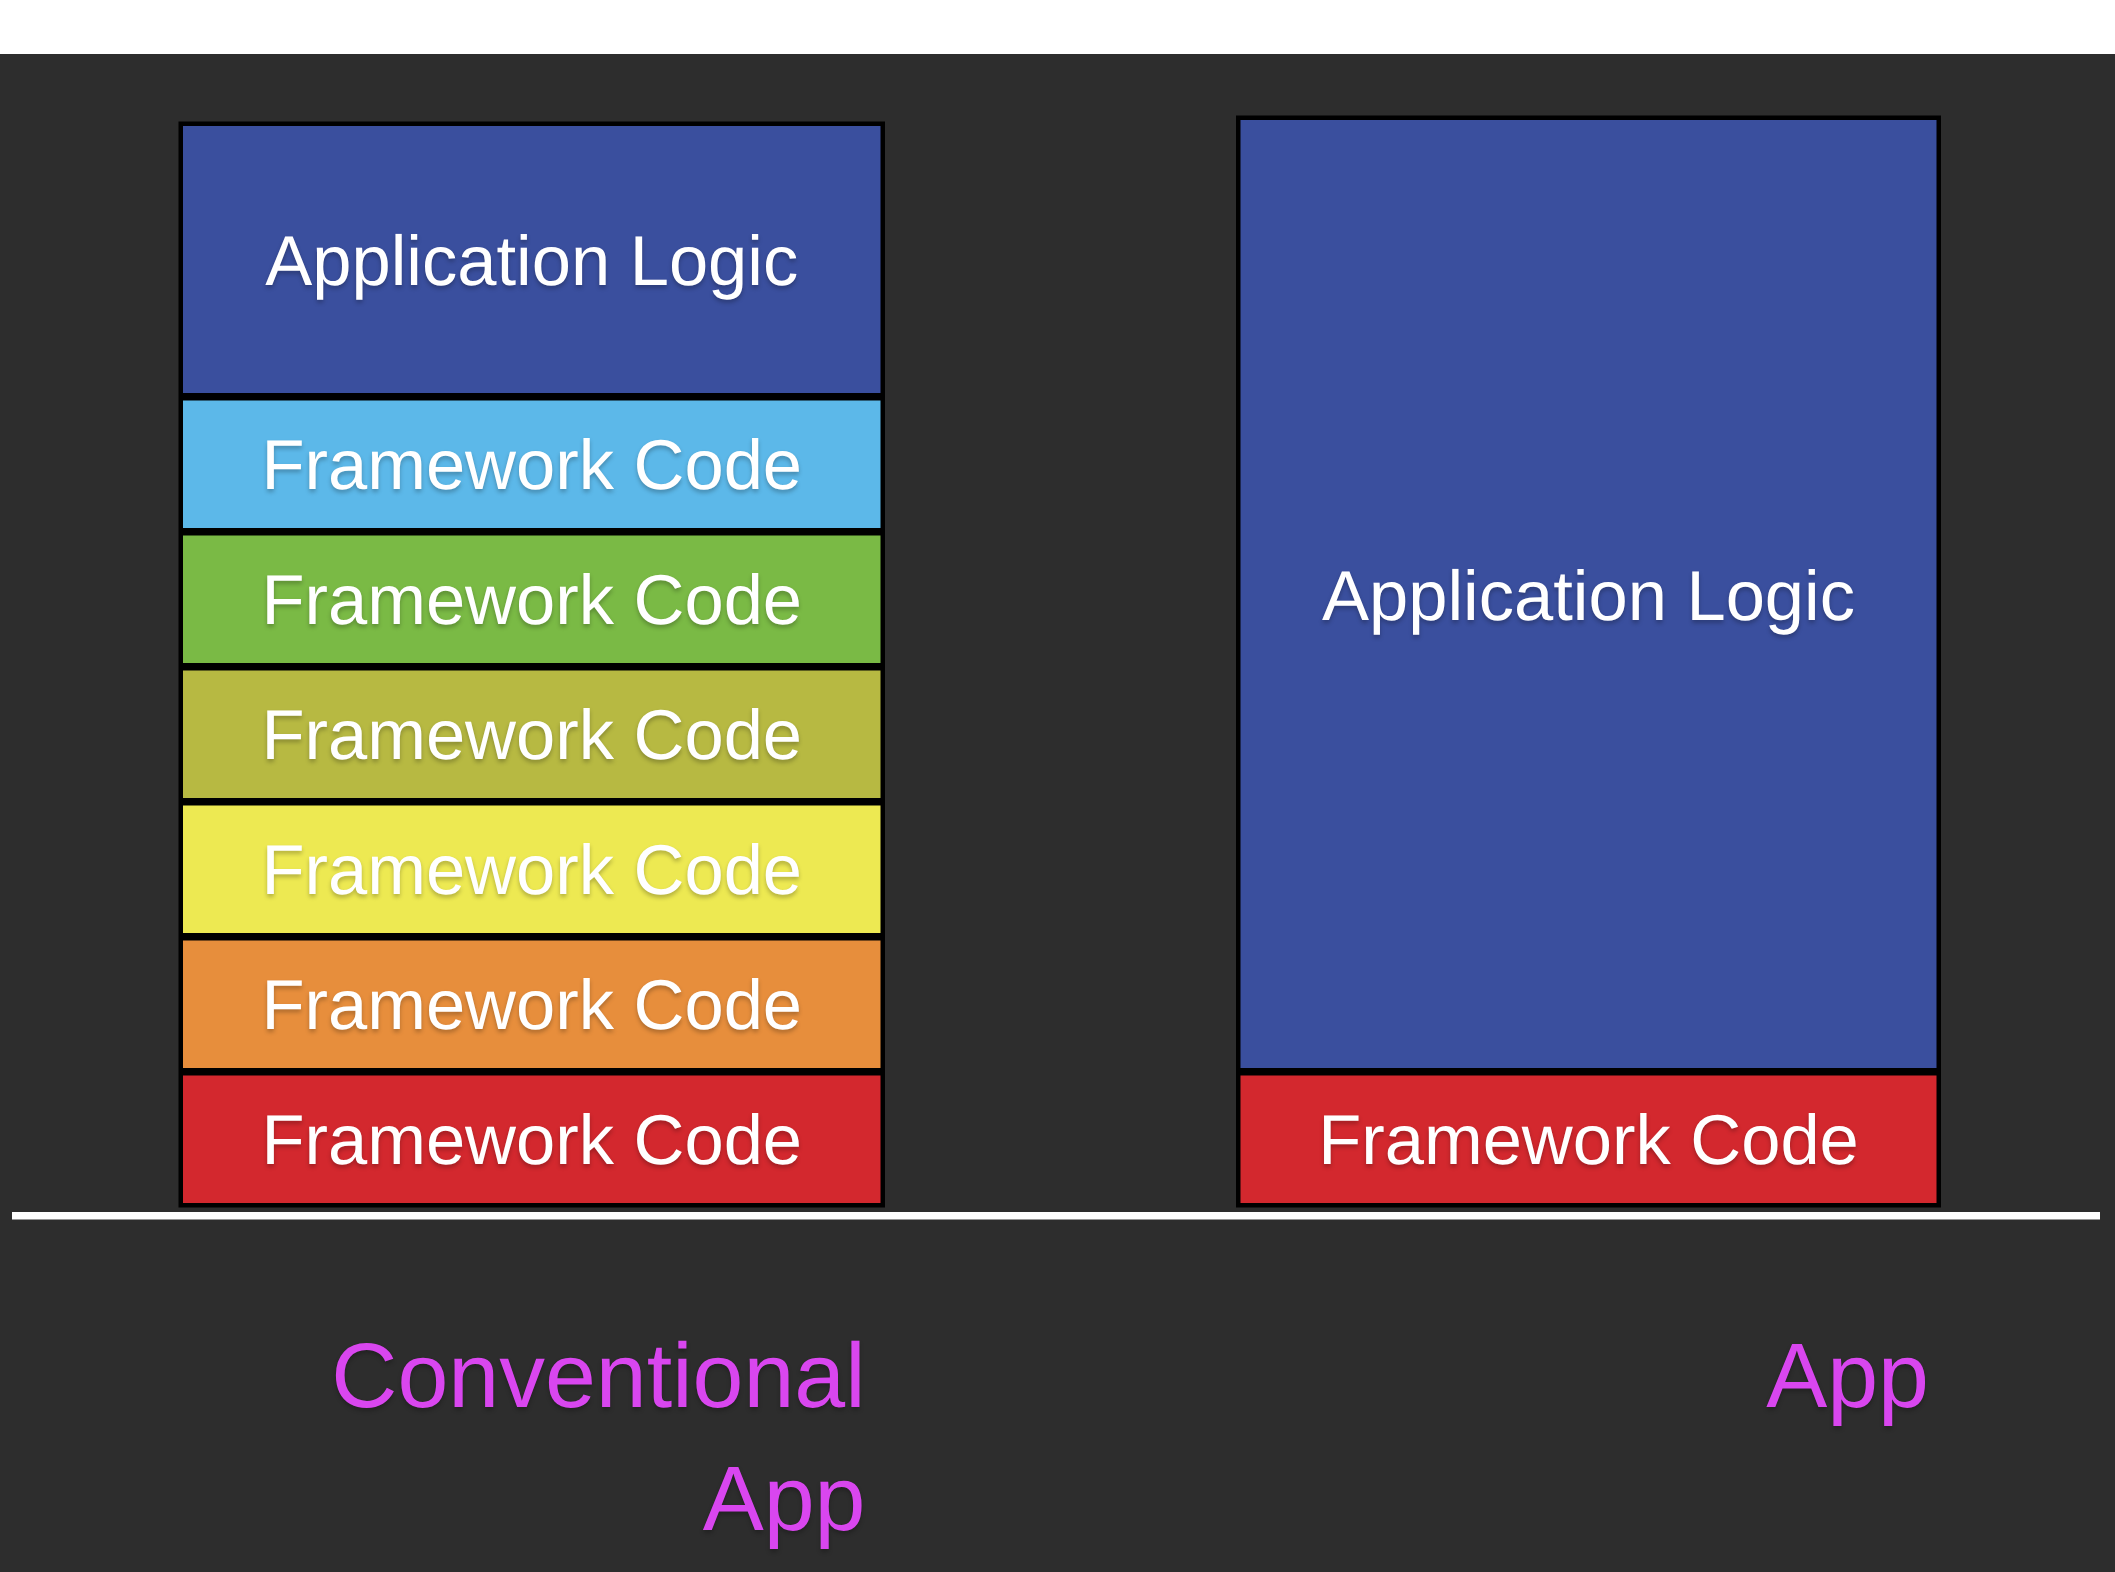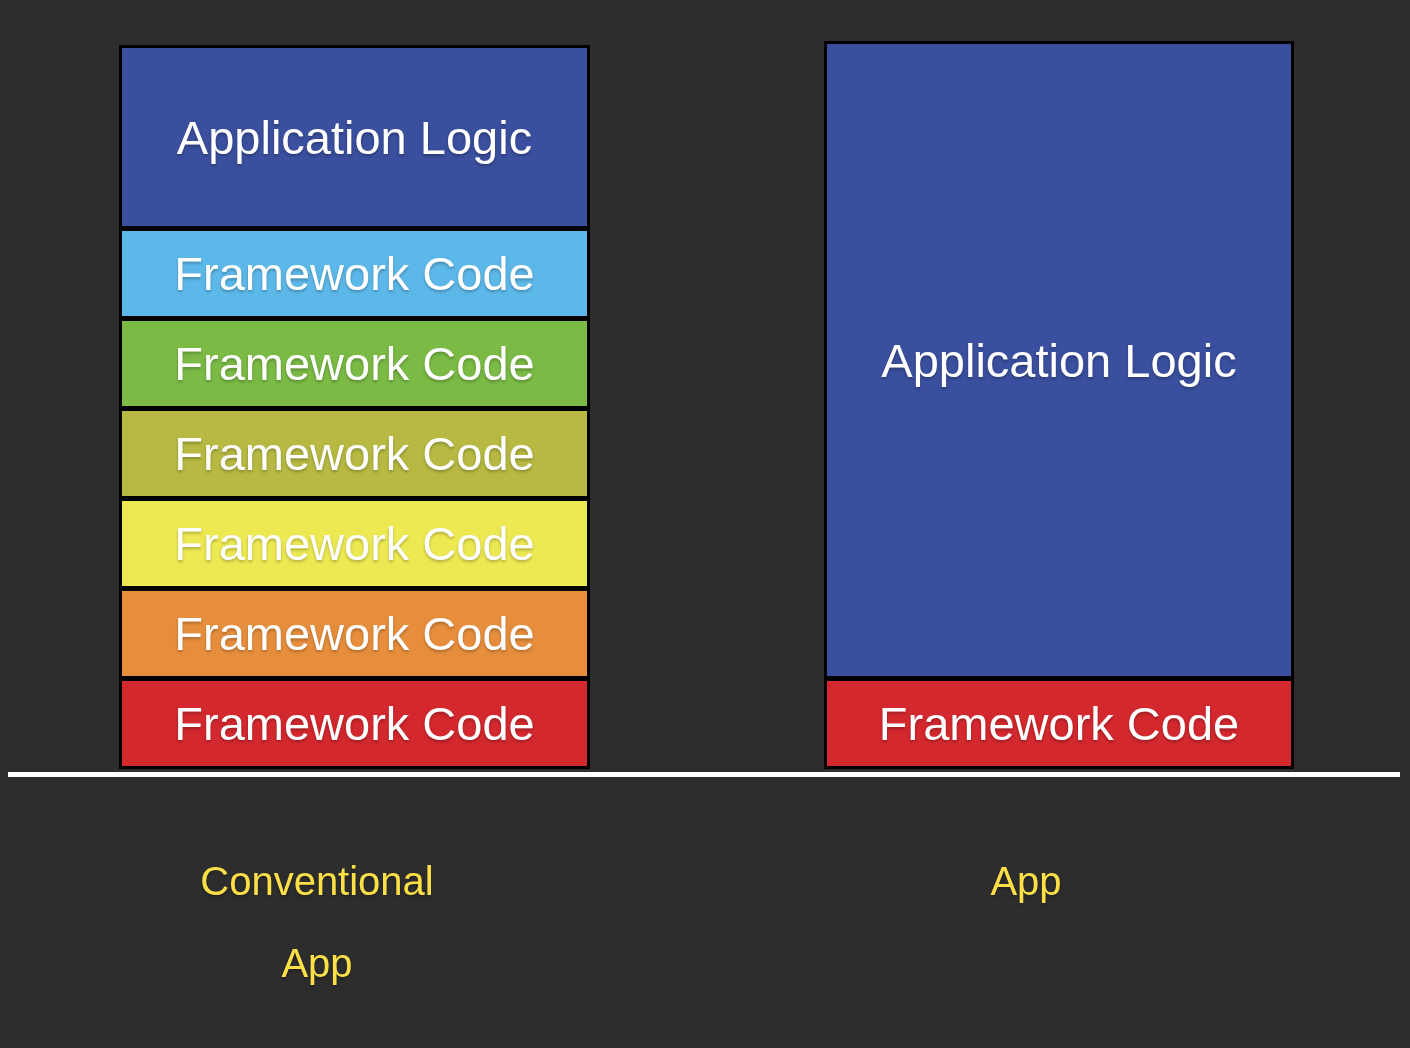--- a/index.html
+++ b/index.html
@@ -9,20 +9,21 @@
   body {
     width: 1410px;
     height: 1048px;
     position: relative;
     overflow: hidden;
     font-family: "Liberation Sans", "DejaVu Sans", sans-serif;
   }
   .stage {
     position: absolute;
     inset: 0;
+    margin-top: 36px;
   }
   .stack {
     position: absolute;
     display: flex;
     flex-direction: column;
     gap: 5px;
     background: #000;
     padding: 3px;
     box-sizing: border-box;
   }
@@ -55,23 +56,23 @@
     position: absolute;
     left: 8px;
     top: 772px;
     width: 1392px;
     height: 5px;
   }
   .col-label {
     position: absolute;
     width: 520px;
     top: 840px;
-    text-align: center;
-    color: #fde047;
-    font-size: 40px;
+    text-align: right;
+    color: #d946ef;
+    font-size: 61px;
     line-height: 82px;
     text-shadow: 0 2px 3px rgba(0,0,0,0.25);
   }
   .col-label-left { left: 57px; }
   .col-label-right { left: 766px; }
 </style>
 </head>
 <body>
 
 <div class="stage" style="background: rgb(45, 45, 45);">

